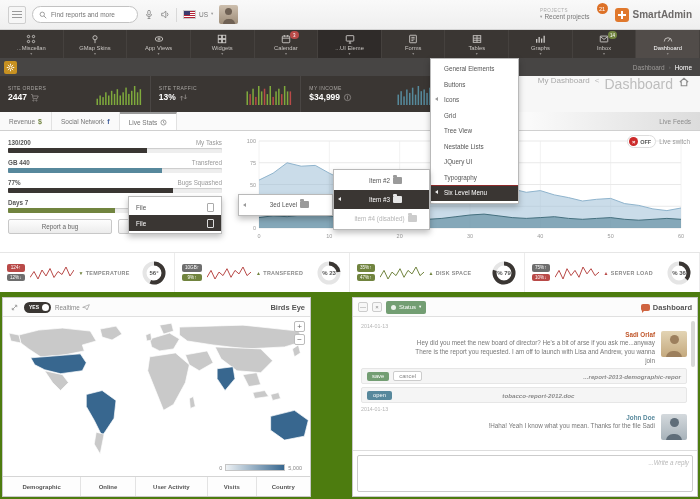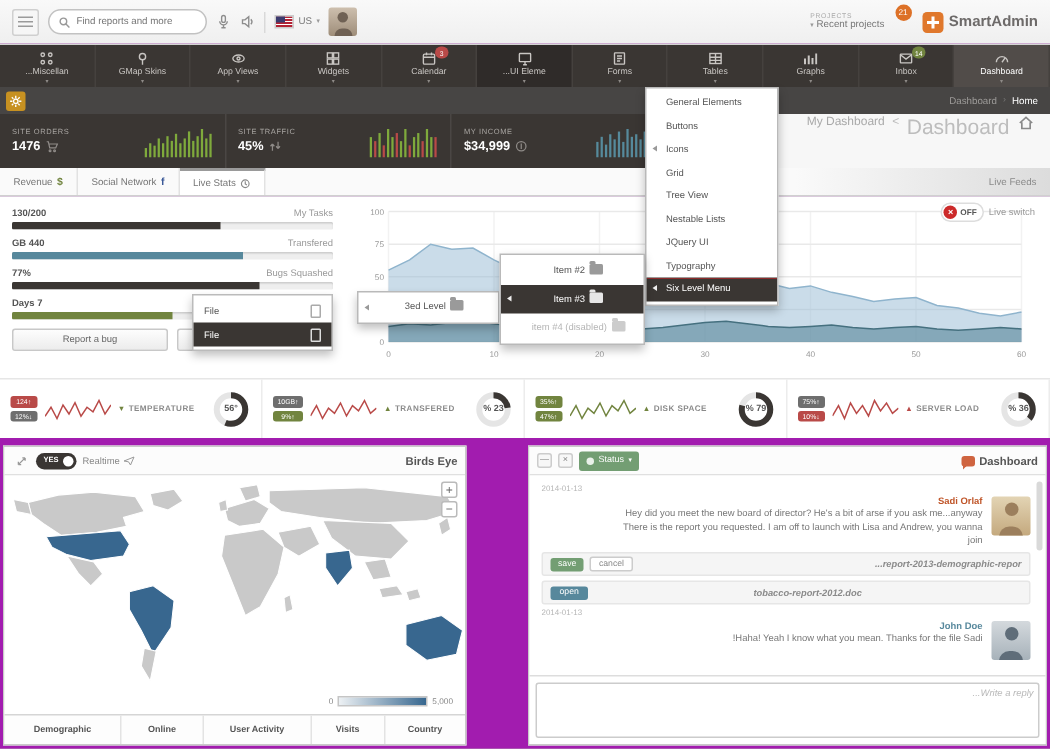--- a/index.html
+++ b/index.html
@@ -1,18 +1,18 @@
 <!DOCTYPE html>
 <html><head>
 <meta charset="utf-8">
 <style>
 *{margin:0;padding:0;box-sizing:border-box}
 html,body{width:700px;height:499px}
 body{font-family:"Liberation Sans",sans-serif;background:#b5b5b5}
-.stage{position:relative;width:700px;height:499px;background:#a21caf;overflow:hidden;font-size:7px;color:#555}
+.stage{position:relative;width:700px;height:499px;background:#4d7c0f;overflow:hidden;font-size:7px;color:#555}
 
 
 .hdr{position:absolute;top:0;left:0;right:0;height:30px;background:linear-gradient(#f9f9f9,#efefef);border-bottom:1px solid #d4d4d4;display:flex;align-items:center;gap:6px;padding:0 8px;z-index:10}
 .menu-btn{width:18px;height:18px;border:1px solid #cfcfcf;border-radius:2px;background:#f6f6f6;display:flex;flex-direction:column;justify-content:center;align-items:center;gap:2px}
 .menu-btn i{display:block;width:10px;height:1px;background:#9a9a9a}
 .search{display:flex;align-items:center;width:106px;height:17px;border:1px solid #c2c2c2;border-radius:9px;background:#fff;padding:0 6px;gap:4px}
 .search svg{width:8px;height:8px;stroke:#999;fill:none;stroke-width:1.3;flex:none}
 .search input{border:0;outline:0;flex:1;min-width:0;font-size:6.5px;color:#777;background:transparent;font-family:inherit}
 .hico{width:10px;height:11px}
 .hico svg{width:10px;height:11px;stroke:#8d8d8d;fill:none;stroke-width:1.1}
@@ -345,21 +345,21 @@
       <span class="crumb-current">Home</span>
     </div>
   </div>
 
   <div class="statsbar">
     <div class="stats-dark">
       <div class="stat">
         <div class="stat-info">
           <span class="stat-label">SITE ORDERS</span>
           <span class="stat-value">
-              <span>1476</span>
+              <span>2447</span>
             <svg viewBox="0 0 12 12">
                 <circle cx="4.5" cy="10" r=".8"></circle>
                 <circle cx="8.5" cy="10" r=".8"></circle>
                 <path d="M1.5 2h1.5l1.2 5.5h5.3L11 4H4"></path>
               </svg>
           </span>
         </div>
         <svg class="spark" viewBox="0 0 46 22">
             <rect x="0.5" y="15.7" width="1.5" height="6.3" fill="#7faa3c"></rect>
             <rect x="3.4" y="12.5" width="1.5" height="9.5" fill="#7faa3c"></rect>
@@ -376,21 +376,21 @@
             <rect x="35.0" y="7.8" width="1.5" height="14.3" fill="#7faa3c"></rect>
             <rect x="37.9" y="3.0" width="1.5" height="19.0" fill="#7faa3c"></rect>
             <rect x="40.8" y="9.3" width="1.5" height="12.7" fill="#7faa3c"></rect>
             <rect x="43.6" y="6.2" width="1.5" height="15.8" fill="#7faa3c"></rect>
           </svg>
       </div>
       <div class="stat">
         <div class="stat-info">
           <span class="stat-label">SITE TRAFFIC</span>
           <span class="stat-value">
-              <span>45%</span>
+              <span>13%</span>
             <svg viewBox="0 0 12 12">
                 <path d="M3.5 10V4M3.5 4L1.8 6M3.5 4l1.7 2M8.5 2v6M8.5 8l-1.7-2M8.5 8l1.7-2"></path>
               </svg>
           </span>
         </div>
         <svg class="spark" viewBox="0 0 46 22">
             <rect x="0.5" y="8.4" width="1.5" height="13.6" fill="#7faa3c"></rect>
             <rect x="3.4" y="11.1" width="1.5" height="10.9" fill="#b94a48"></rect>
             <rect x="6.3" y="5.7" width="1.5" height="16.3" fill="#7faa3c"></rect>
             <rect x="9.1" y="13.9" width="1.5" height="8.1" fill="#b94a48"></rect>

